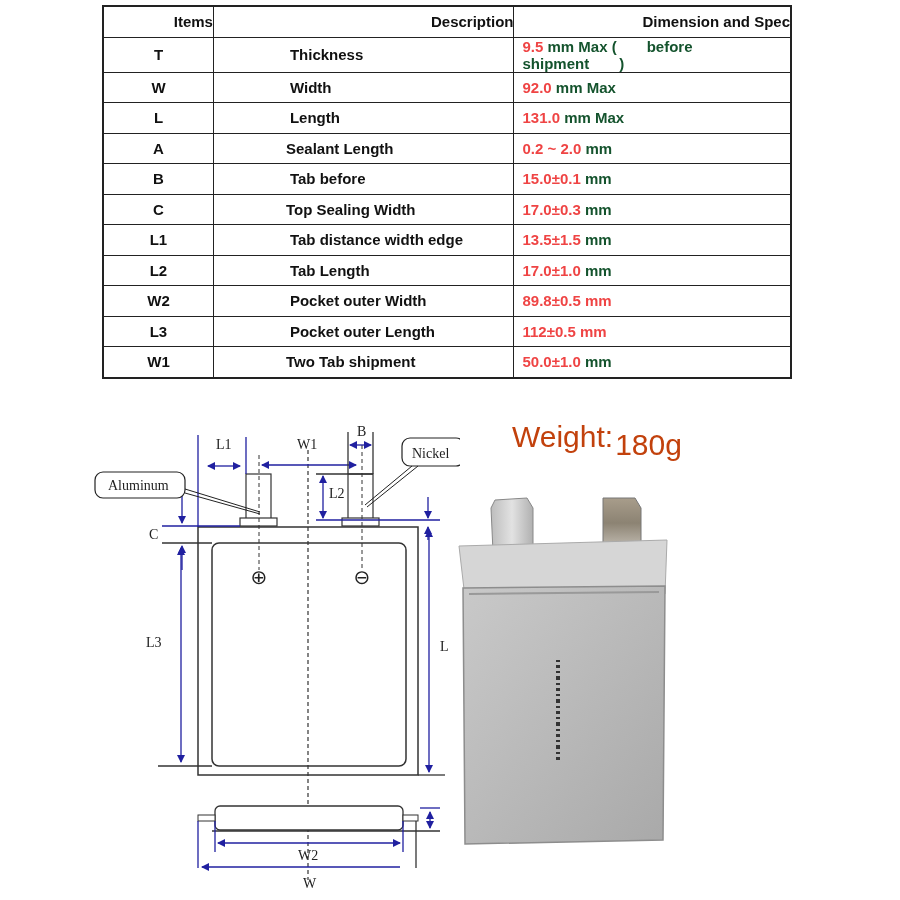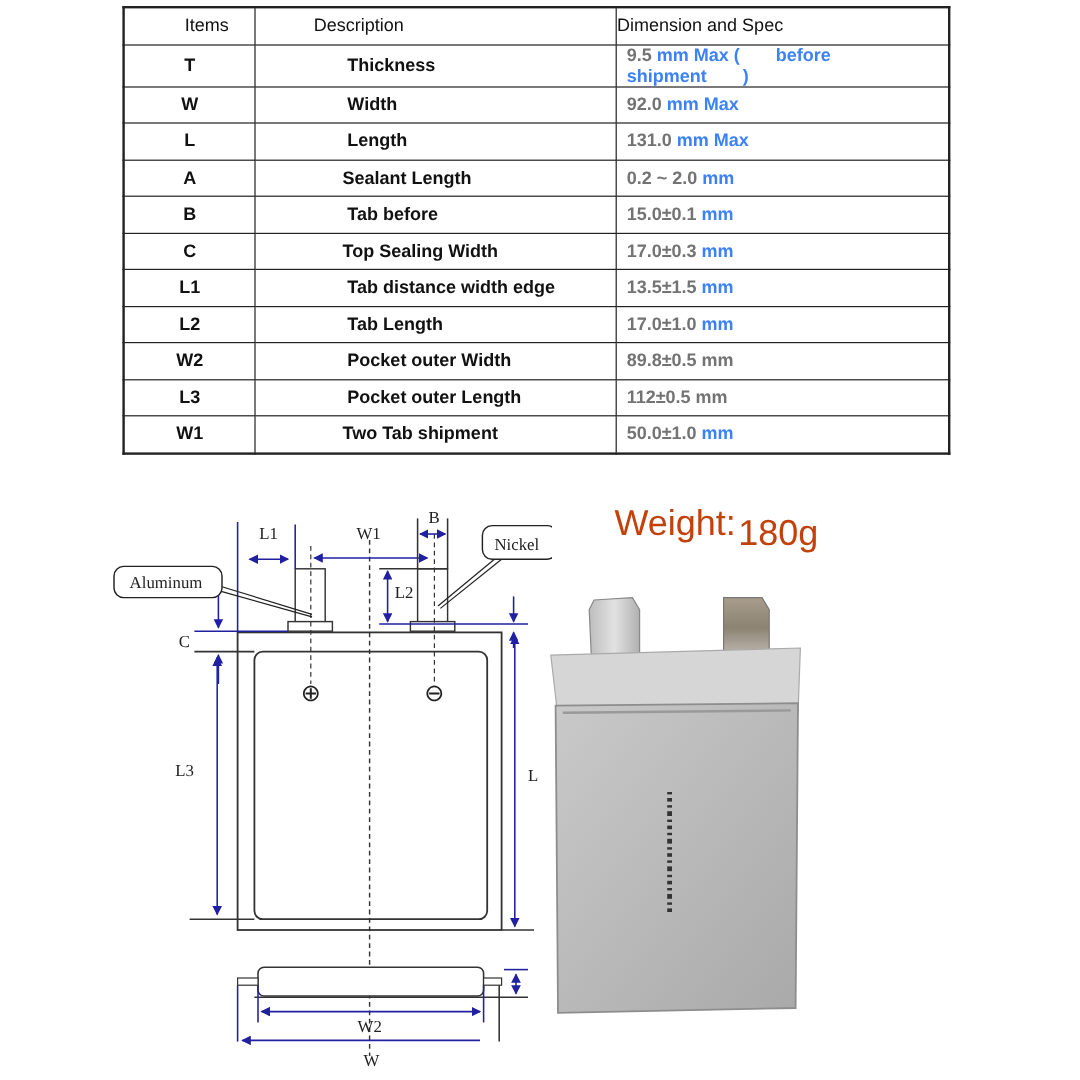--- a/index.html
+++ b/index.html
@@ -1,28 +1,28 @@
 <!DOCTYPE html>
 <html><head>
 <meta charset="utf-8">
 <style>
   html, body { margin:0; padding:0; background:#ffffff; }
   body { width:900px; height:900px; position:relative; overflow:hidden; font-family:"Liberation Sans", sans-serif; }
   #spec-table { position:absolute; left:102px; top:5px; width:690px; border-collapse:collapse; border:2px solid #222; }
   #spec-table td, #spec-table th { border:1.5px solid #222; height:29.5px; padding:0; font-size:15px; font-weight:bold; color:#111; }
-  #spec-table th { text-align:left; font-weight:normal; }
+  #spec-table th { text-align:right; font-weight:bold; }
   .c-item { width:114px; text-align:center; }
   .c-desc { width:262px; }
   .c-spec { width:310px; padding-left:8px !important; text-align:left; }
   th.c-item { text-align:left; padding-left:50px !important; width:64px; }
   th.c-desc { padding-left:48px !important;margin-top:11px; }
   th.c-spec { text-align:center; padding-left:0 !important; }
   td.c-desc { padding-left:76px !important; text-align:left; }
-  .num { color:#737373; }
-  .after { color:#3b82f6; }
+  .num { color:#ef4444; }
+  .after { color:#14532d; }
   .note { margin-left:30px; }
   #weight { position:absolute; left:512px; top:420px; color:#c2410c; font-size:30px; font-family:"Liberation Sans", sans-serif; }
   #weight .w-label { font-size:30px; }
   #weight .w-val { font-size:30px; position:relative; top:8px; margin-left:2px; }
   #diagram { position:absolute; left:0; top:410px; }
   .dlabel { font-family:"Liberation Serif", serif; font-size:14px; fill:#222; }
   #photo { position:absolute; left:455px; top:490px; }
 </style>
 </head>
 <body>

